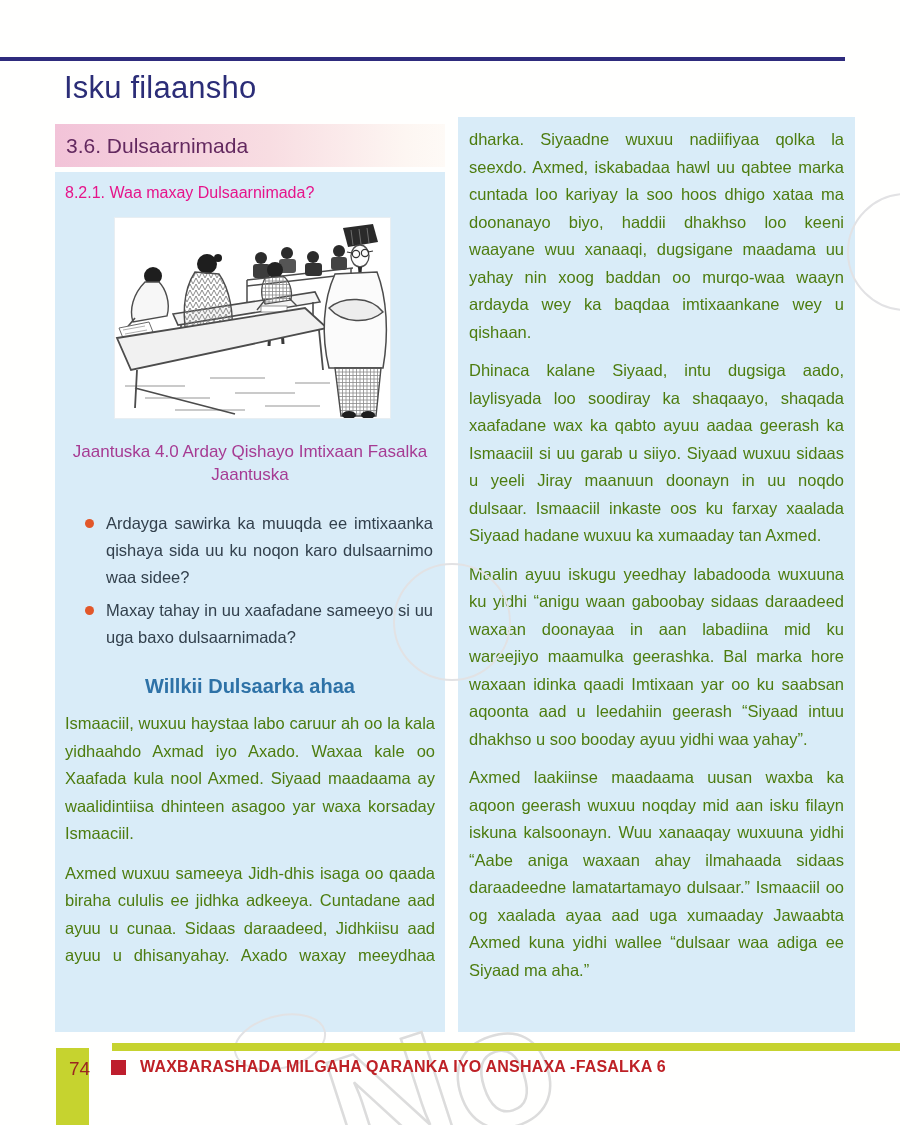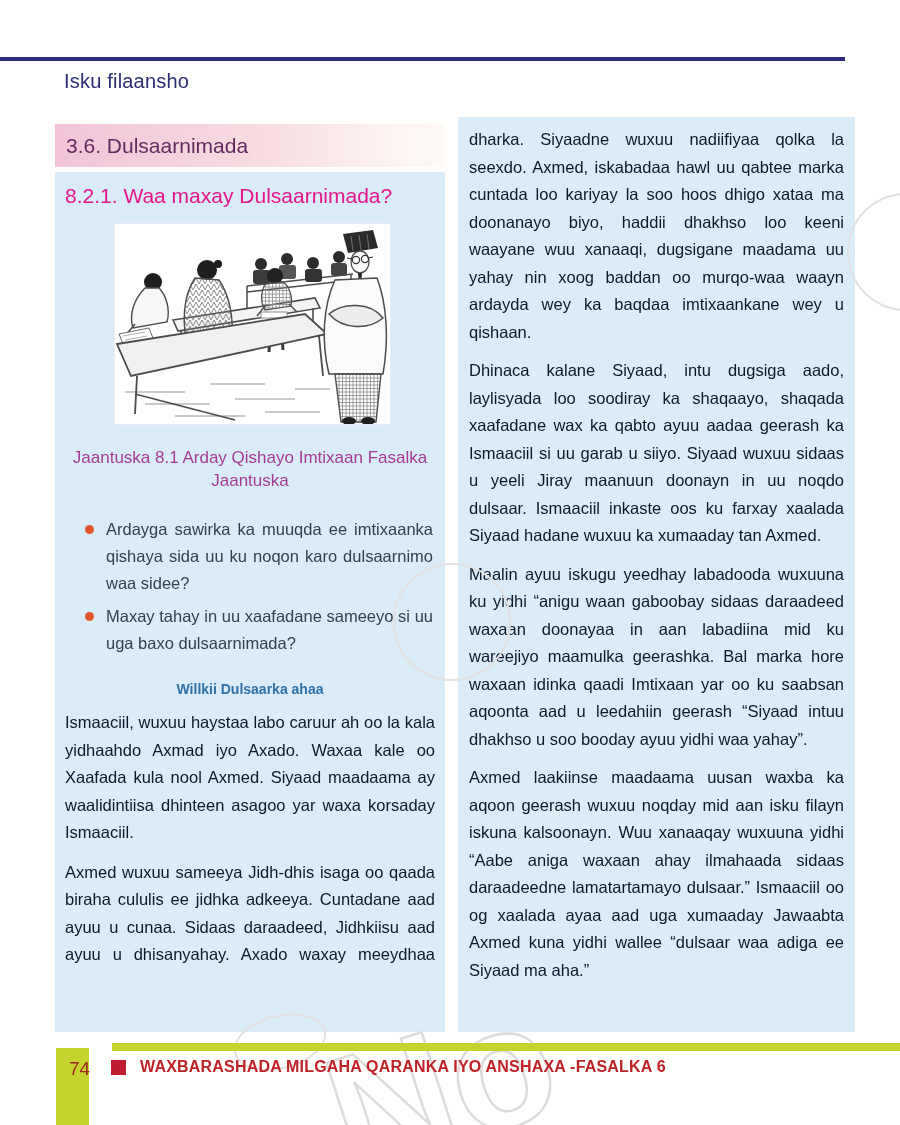--- a/index.html
+++ b/index.html
@@ -3,50 +3,50 @@
 <meta charset="utf-8">
 <style>
   html,body{margin:0;padding:0;background:#ffffff;}
   #page{
     position:relative;width:900px;height:1125px;background:#fffffe;
     font-family:"Liberation Sans", sans-serif;overflow:hidden;
     color:#34424d;
   }
   
   .top-rule{position:absolute;left:0;top:57px;width:845px;height:4px;background:#2e2b7d;}
-  .page-title{position:absolute;left:64px;top:70px;font-size:20px;color:#2b2d77;letter-spacing:.2px;}
+  .page-title{position:absolute;left:64px;top:70px;font-size:31px;color:#2b2d77;letter-spacing:.2px;}
   
   .section-bar{
     position:absolute;left:55px;top:124px;width:390px;height:43px;
     background:linear-gradient(to right,#f2c3d8,#f8dde2 55%,#fdf6f2 90%,#fefaf6);
     display:flex;align-items:center;
   }
   .section-bar .txt{font-size:21px;color:#63295f;padding-left:11px;font-weight:500;}
   .left-panel{
     position:absolute;left:55px;top:172px;width:390px;height:860px;
     background:#d9ecf8;box-sizing:border-box;padding:12px 8px 0 8px;overflow:hidden;
   }
-  .subsection{font-size:21px;color:#e6148a;font-weight:500;padding-left:2px;}
+  .subsection{font-size:16px;color:#e6148a;font-weight:500;padding-left:2px;}
   .figure-box{
     width:275px;height:200px;background:#ffffff;margin:16px 0 0 52px;
     box-shadow:0 0 0 1px #e8eef2;
   }
   .figure-caption{
     margin-top:22px;text-align:center;color:#a63b93;font-size:17px;line-height:23px;font-weight:500;
   }
   .questions{margin-top:24px;padding:0 4px 0 8px;}
   .q-item{display:flex;margin-bottom:6px;}
   .q-dot{
     flex:0 0 9px;width:9px;height:9px;border-radius:50%;background:#e2572a;
     margin:9px 12px 0 14px;
   }
   .q-text{flex:1;font-size:16.5px;line-height:27px;text-align:justify;color:#33414d;}
-  .story-heading{margin-top:24px;text-align:center;color:#2e72a7;font-size:14px;font-weight:700;}
+  .story-heading{margin-top:24px;text-align:center;color:#2e72a7;font-size:20px;font-weight:700;}
   .para{
-    font-size:16.5px;line-height:27.5px;text-align:justify;color:#0f172a;
+    font-size:16.5px;line-height:27.5px;text-align:justify;color:#4d7c0f;
     margin:12px 2px 0 2px;
   }
   .para.cont{text-align-last:justify;}
   
   .right-panel{
     position:absolute;left:458px;top:117px;width:397px;height:915px;
     background:#d9ecf8;box-sizing:border-box;padding:9px 11px 0 11px;overflow:hidden;
   }
   .right-panel .para{margin:0 0 11px 0;}
   
@@ -152,21 +152,21 @@
           <path d="M220 56 C208 82 206 118 214 150 L268 150 C274 116 272 80 262 54 Z" fill="#fbfbfb" stroke="#4c4c4c" stroke-width="1.5"></path>
           <path d="M214 90 C228 78 256 78 268 94 C254 106 228 106 214 90 Z" fill="#ededed" stroke="#4c4c4c" stroke-width="1.4"></path>
           <path d="M220 150 L266 150 L261 198 L226 198 Z" fill="url(#check)" stroke="#4c4c4c" stroke-width="1.4"></path>
           <ellipse cx="234" cy="197" rx="7" ry="4" fill="#1e1e1e"></ellipse>
           <ellipse cx="253" cy="197" rx="7" ry="4" fill="#1e1e1e"></ellipse>
         </g>
       </svg>
     </div>
 
     <div class="figure-caption">
-      <div>Jaantuska 8.1 Arday Qishayo Imtixaan Fasalka</div>
+      <div>Jaantuska 4.0 Arday Qishayo Imtixaan Fasalka</div>
       <div>Jaantuska</div>
     </div>
 
     <div class="questions">
       <div class="q-item">
         <span class="q-dot"></span>
         <span class="q-text">Ardayga sawirka ka muuqda ee imtixaanka qishaya sida uu ku noqon karo dulsaarnimo waa sidee?</span>
       </div>
       <div class="q-item">
         <span class="q-dot"></span>

